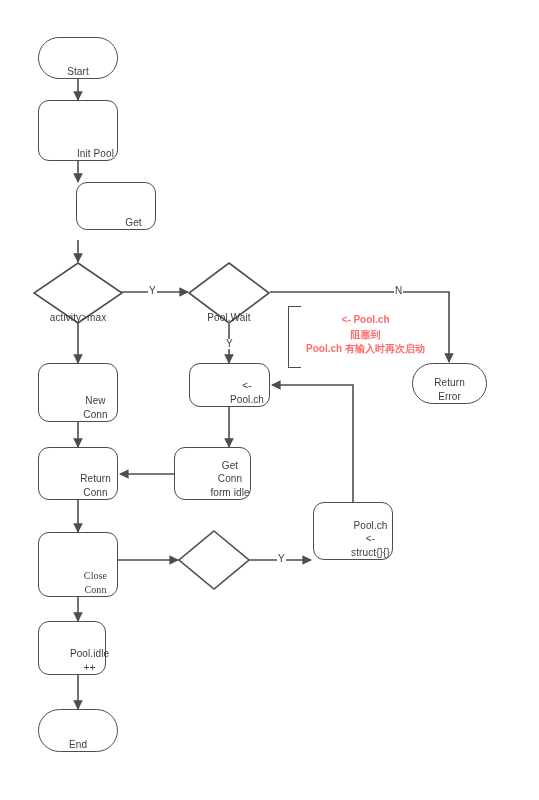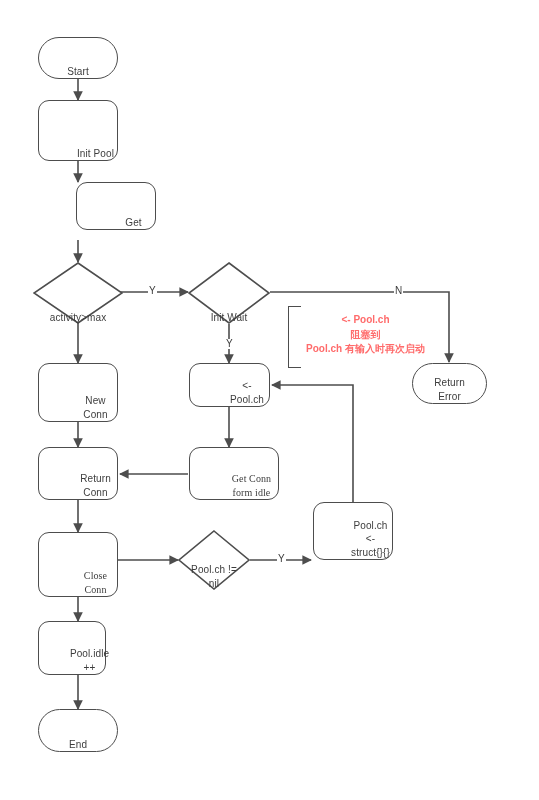--- a/index.html
+++ b/index.html
@@ -152,56 +152,54 @@
     <svg class="dshape" viewBox="0 0 90 62" preserveAspectRatio="none">
       <polygon points="45,1 89,31 45,61 1,31" fill="#ffffff" stroke="#4d4d4d" stroke-width="1.6"></polygon>
     </svg>
     <span class="dlabel">activity&gt;max</span>
   </div>
 
   <div class="node decision" style="left:188px; top:262px; width:82px; height:62px;">
     <svg class="dshape" viewBox="0 0 82 62" preserveAspectRatio="none">
       <polygon points="41,1 81,31 41,61 1,31" fill="#ffffff" stroke="#4d4d4d" stroke-width="1.6"></polygon>
     </svg>
-    <span class="dlabel">Init.Wait</span>
+    <span class="dlabel">Pool.Wait</span>
   </div>
 
   <div class="node terminal" style="left:412px; top:363px; width:75px; height:41px;">
     <span>Return
 Error</span>
   </div>
 
   <div class="node process" style="left:38px; top:363px; width:80px; height:59px;">
     <span>New Conn</span>
   </div>
 
   <div class="node process" style="left:189px; top:363px; width:81px; height:44px;">
     <span>&lt;- Pool.ch</span>
   </div>
 
   <div class="node process" style="left:38px; top:447px; width:80px; height:53px;">
     <span>Return
 Conn</span>
   </div>
 
-  <div class="node process" style="left:189px; top:447px; width:90px; height:53px;font-family:Liberation Serif, serif;">
+  <div class="node process" style="left:174px; top:447px; width:77px; height:53px;">
     <span>Get Conn
 form idle</span>
   </div>
 
   <div class="node process" style="left:38px; top:532px; width:80px; height:65px;font-family:Liberation Serif, serif;">
     <span>Close Conn</span>
   </div>
 
   <div class="node decision" style="left:178px; top:530px; width:72px; height:60px;">
     <svg class="dshape" viewBox="0 0 72 60" preserveAspectRatio="none">
       <polygon points="36,1 71,30 36,59 1,30" fill="#ffffff" stroke="#4d4d4d" stroke-width="1.6"></polygon>
     </svg>
-    <span class="dlabel">Pool.ch !=
-nil</span>
   </div>
 
   <div class="node process" style="left:313px; top:502px; width:80px; height:58px;">
     <span>Pool.ch &lt;-
 struct{}{}</span>
   </div>
 
   <div class="node process" style="left:38px; top:621px; width:68px; height:54px;">
     <span>Pool.idle ++</span>
   </div>

